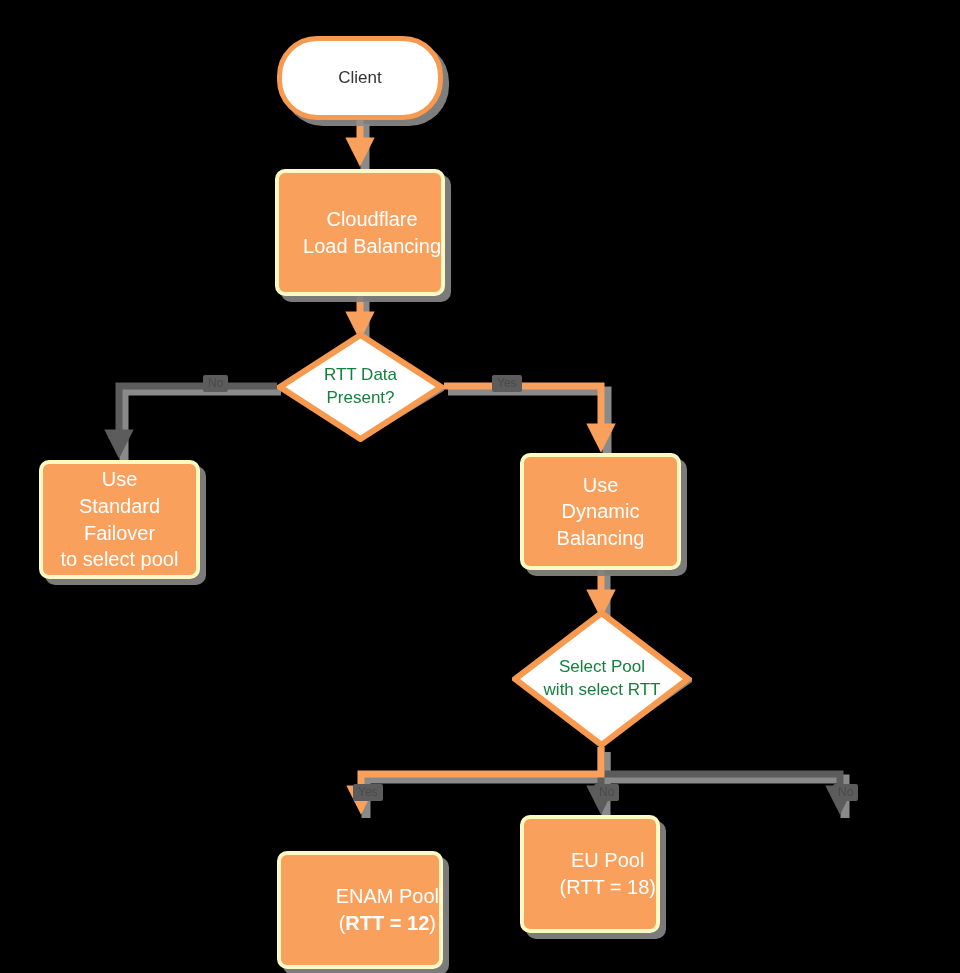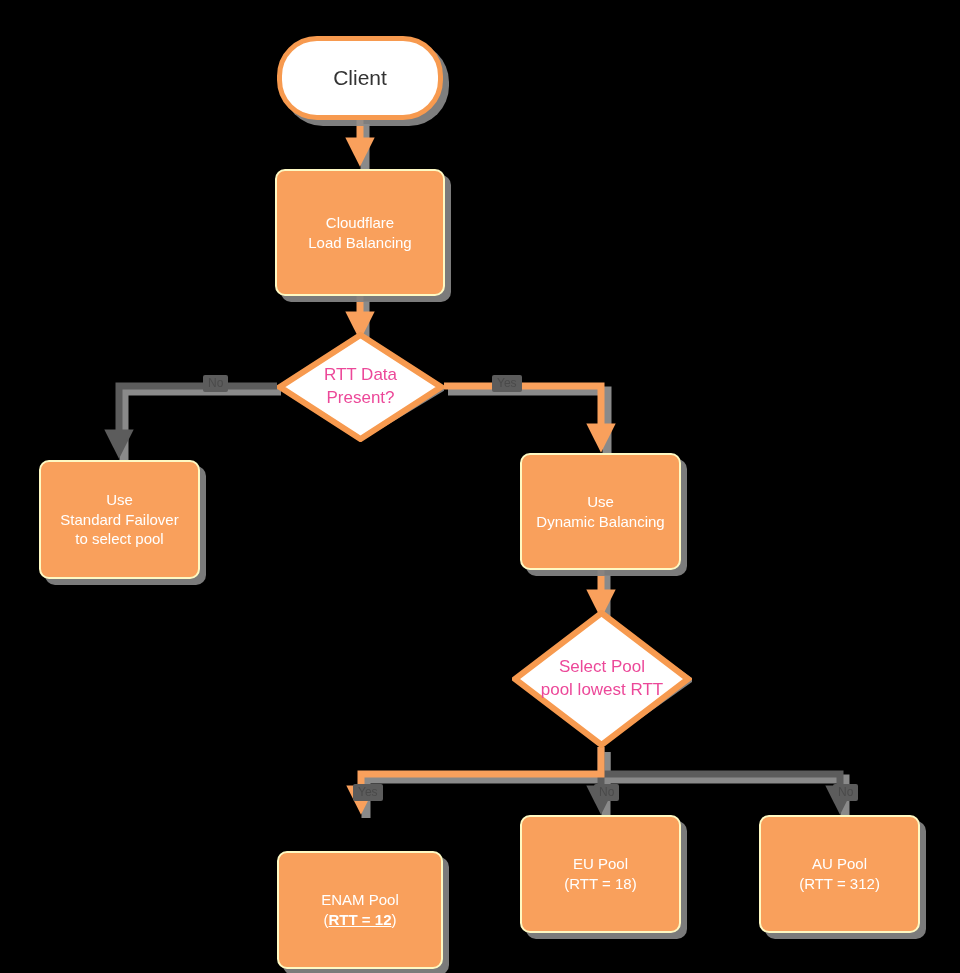--- a/index.html
+++ b/index.html
@@ -26,70 +26,70 @@
     position: absolute;
     box-sizing: border-box;
     display: flex;
     align-items: center;
     justify-content: center;
     text-align: center;
     line-height: 1.33;
   }
   .node-proc {
     background: #F9A05C;
-    border: 2px solid #fef9c3;
+    border: 4px solid #fef9c3;
     border-radius: 10px;
     color: #FFFFFF;
-    font-size: 15px;
+    font-size: 20px;
     box-shadow: 6px 6px 0 0 rgba(130,130,130,0.95);
+    justify-content: flex-end;
   }
   .node-term {
     background: #FFFFFF;
     border: 5px solid #F79A4F;
     border-radius: 40px;
     color: #333333;
-    font-size: 21px;
+    font-size: 17px;
     box-shadow: 6px 6px 0 0 rgba(140,140,140,0.9);
   }
   .diamond-wrap {
     position: absolute;
   }
   .diamond-shape {
     position: absolute;
     left: 0; top: 0;
     width: 100%;
     height: 100%;
   }
   .diamond-label {
     position: absolute;
     left: 0; top: 0;
     width: 100%;
     height: 100%;
     display: flex;
     align-items: center;
     justify-content: center;
     text-align: center;
-    color: #ec4899;
+    color: #15803d;
     font-size: 17px;
     line-height: 1.33;
     pointer-events: none;
   }
   .edge-label {
     position: absolute;
     background: #5C5C5C;
     color: #4a4a4a;
     font-size: 12px;
     padding: 2px 5px;
     border-radius: 2px;
     line-height: 1.1;
     text-align: center;
   }
   .bold {
     font-weight: bold;
-    text-decoration: underline;
   }
   .txt-line { display: block; }
 </style>
 </head>
 <body>
 
 <div id="canvas">
 
   <svg class="layer" viewBox="0 0 960 973">
     <g stroke="#8a8a8a" stroke-width="9" fill="none" stroke-linecap="butt">
@@ -185,39 +185,33 @@
   </div>
 
   <div class="diamond-wrap" style="left:512px; top:610px; width:180px; height:138px;">
     <svg class="diamond-shape" viewBox="0 0 180 138" preserveAspectRatio="none">
       <polygon points="94,7 183,70 94,133 5,70" fill="#9a9a9a" opacity="0.85"></polygon>
       <polygon points="89.5,3 176,69 89.5,135 3,69" fill="#FFFFFF" stroke="#F79A4F" stroke-width="6"></polygon>
     </svg>
     <div class="diamond-label">
       <div>
         <span class="txt-line">Select Pool</span>
-        <span class="txt-line">pool lowest RTT</span>
+        <span class="txt-line">with select RTT</span>
       </div>
     </div>
   </div>
 
   <div class="node node-proc" style="left:277px; top:851px; width:166px; height:118px;">
     <div>
       <span class="txt-line">ENAM Pool</span>
       <span class="txt-line"><span>(</span><span class="bold">RTT = 12</span><span>)</span></span>
     </div>
   </div>
 
-  <div class="node node-proc" style="left:520px; top:815px; width:161px; height:118px;">
+  <div class="node node-proc" style="left:520px; top:815px; width:140px; height:118px;">
     <div>
       <span class="txt-line">EU Pool</span>
       <span class="txt-line"><span>(</span><span>RTT = 18</span><span>)</span></span>
     </div>
   </div>
 
-  <div class="node node-proc" style="left:759px; top:815px; width:161px; height:118px;">
-    <div>
-      <span class="txt-line">AU Pool</span>
-      <span class="txt-line"><span>(</span><span>RTT = 312</span><span>)</span></span>
-    </div>
-  </div>
 
 </div>
 
 </body></html>

